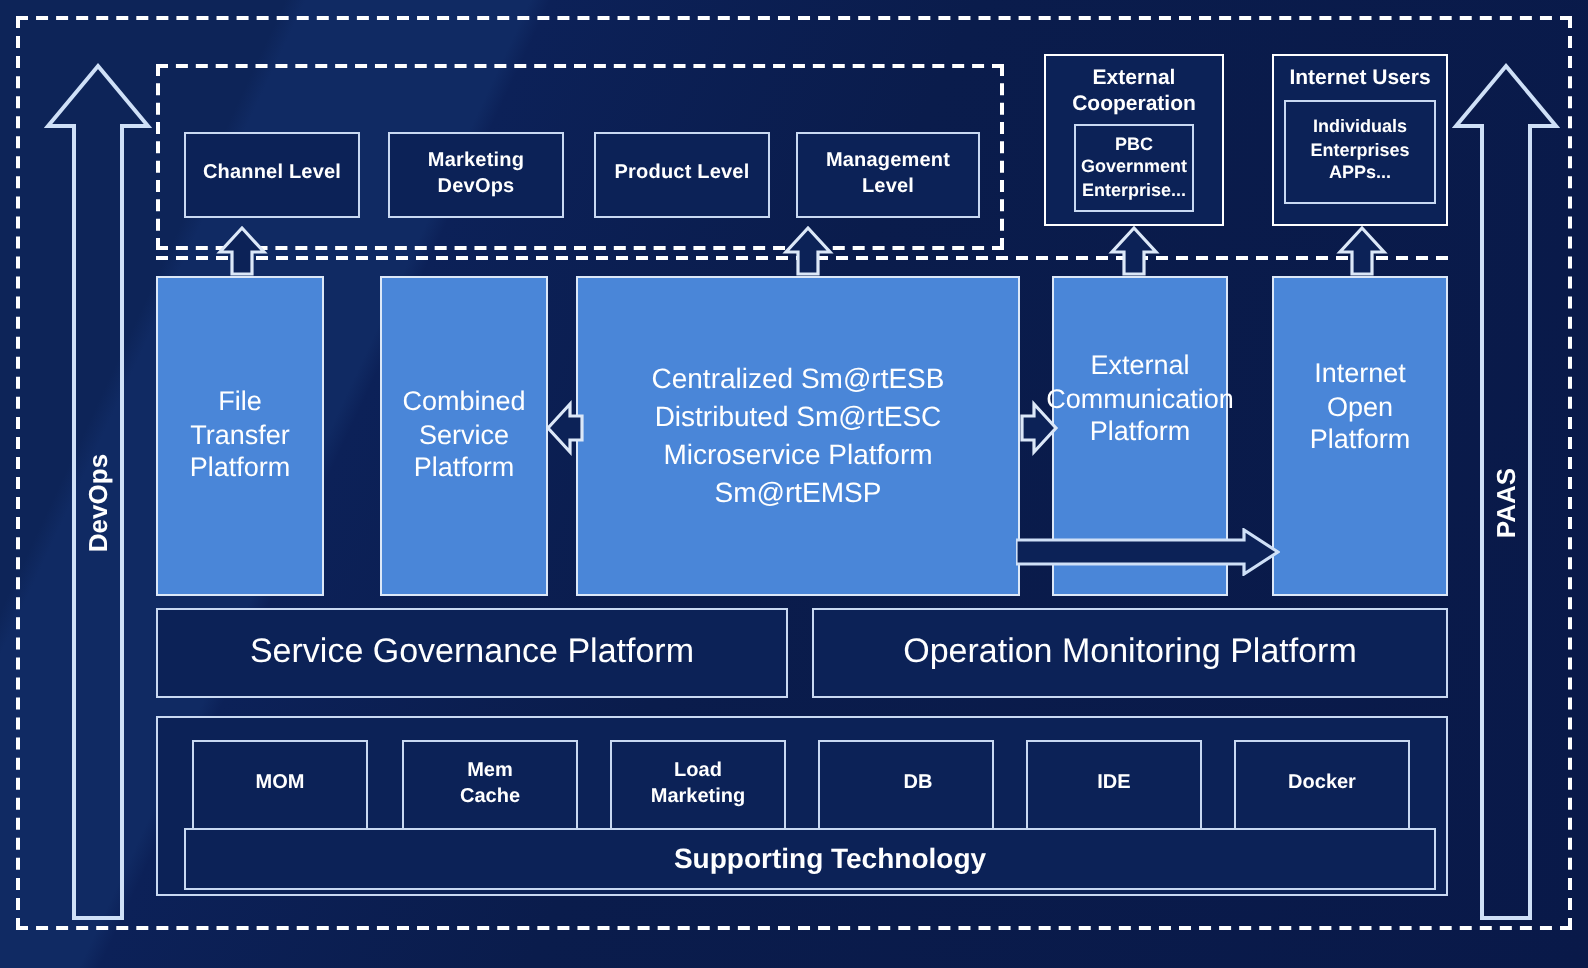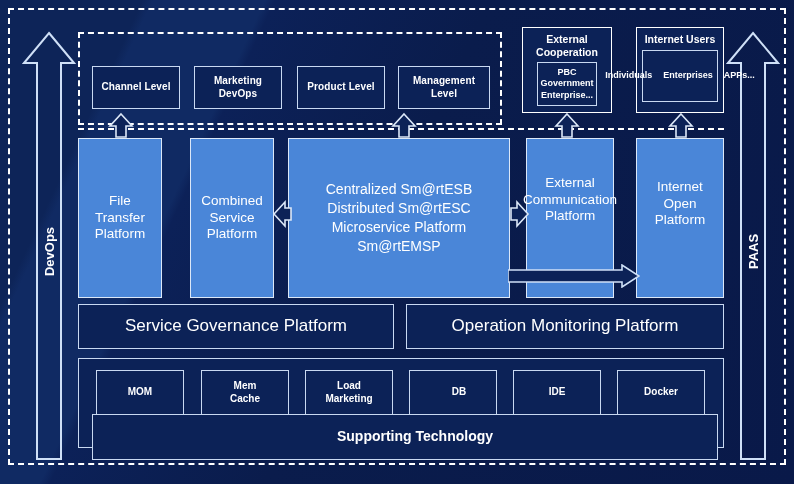--- a/index.html
+++ b/index.html
@@ -183,21 +183,21 @@
     <div class="tb-inner sub-label" style="margin-top:4px; width:60px; height:44px; flex-direction:column;">
       <div>PBC Government</div>
       <div>Enterprise...</div>
     </div>
   </div>
 
   <div class="titled-box" style="left:636px; top:27px; width:88px; height:86px;">
     <div class="tb-title head-label">
       <div>Internet Users</div>
     </div>
-    <div class="tb-inner sub-label" style="margin-top:4px; width:76px; height:52px; flex-direction:row;gap:11px;">
+    <div class="tb-inner sub-label" style="margin-top:4px; width:76px; height:52px; flex-direction:column;">
       <div>Individuals</div>
       <div>Enterprises</div>
       <div>APPs...</div>
     </div>
   </div>
 
   <div class="dash-line" style="left:78px; top:128px; width:646px;"></div>
 
   <div class="up-arrow" style="left:108px; top:112px; width:26px; height:26px;">
     <svg width="26" height="26" viewBox="0 0 26 26">
@@ -313,17 +313,17 @@
     <div class="tech-label">
       <div>IDE</div>
     </div>
   </div>
   <div class="box dark-box" style="left:617px; top:370px; width:88px; height:45px;">
     <div class="tech-label">
       <div>Docker</div>
     </div>
   </div>
 
-  <div class="box dark-box" style="left:92px; top:414px; width:626px; height:46px;padding-left:20px;">
+  <div class="box dark-box" style="left:92px; top:414px; width:626px; height:31px;padding-left:20px;">
     <span class="support-label">Supporting Technology</span>
   </div>
 
 </div>
 
 </body></html>

